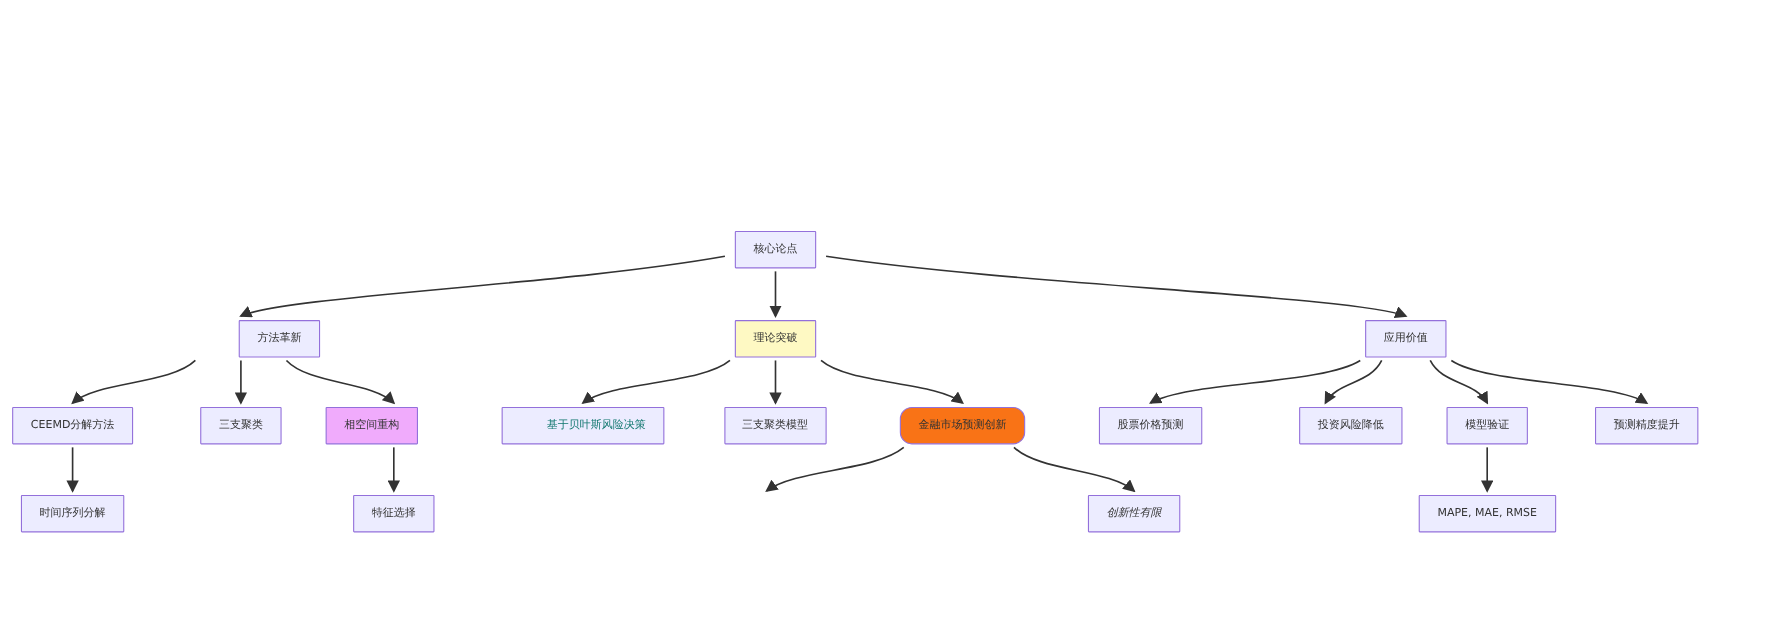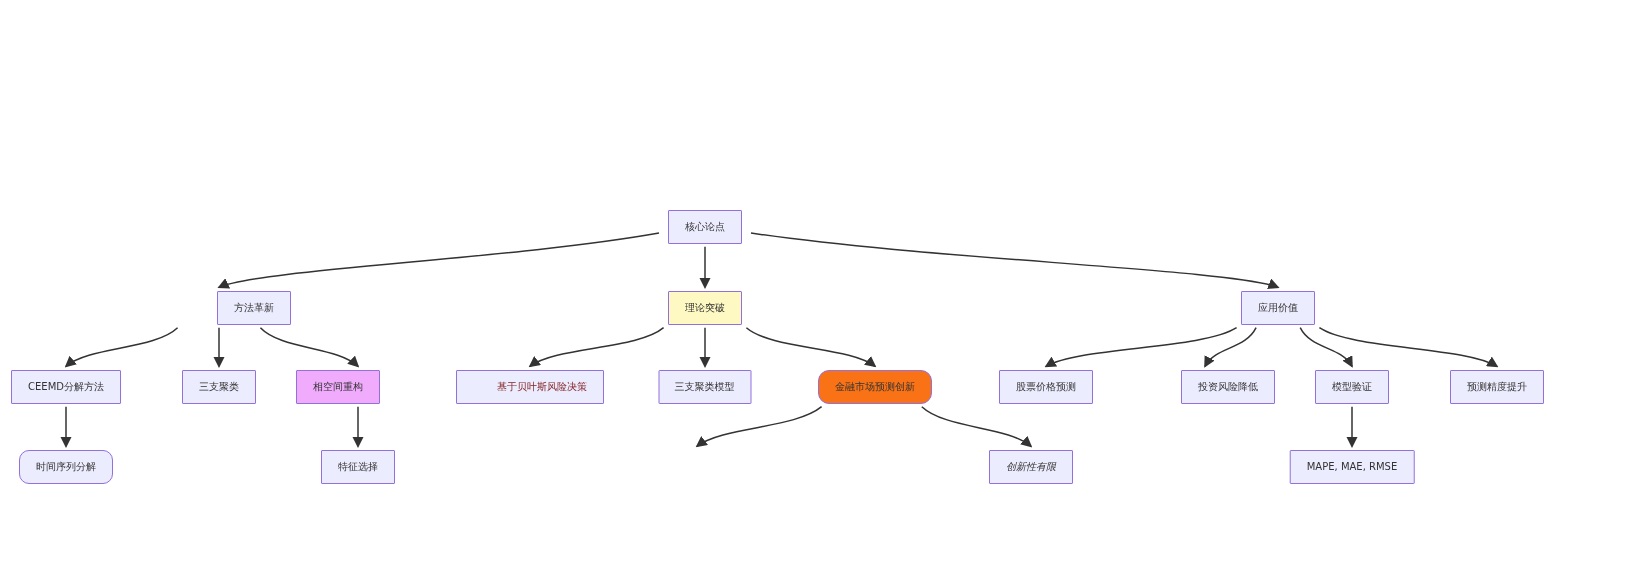--- a/index.html
+++ b/index.html
@@ -64,25 +64,25 @@
       </g>
   </svg>
   <div id="nodes">
       <div class="node" style="left: 705px; top: 227px; background: rgb(236, 236, 255); border-color: rgb(147, 112, 219); color: rgb(51, 51, 51);"><span>核心论点</span></div>
       <div class="node" style="left: 219px; top: 308px; background: rgb(236, 236, 255); border-color: rgb(147, 112, 219); color: rgb(51, 51, 51); margin-left: 35px;"><span>方法革新</span></div>
       <div class="node" style="left: 705px; top: 308px; background: #fef9c3; border-color: rgb(147, 112, 219); color: rgb(51, 51, 51);"><span>理论突破</span></div>
       <div class="node" style="left: 1278px; top: 308px; background: rgb(236, 236, 255); border-color: rgb(147, 112, 219); color: rgb(51, 51, 51);"><span>应用价值</span></div>
       <div class="node" style="left: 66px; top: 387px; background: rgb(236, 236, 255); border-color: rgb(147, 112, 219); color: rgb(51, 51, 51);"><span>CEEMD分解方法</span></div>
       <div class="node" style="left: 219px; top: 387px; background: rgb(236, 236, 255); border-color: rgb(147, 112, 219); color: rgb(51, 51, 51);"><span>三支聚类</span></div>
       <div class="node" style="left: 338px; top: 387px; background: #f0abfc; border-color: rgb(147, 112, 219); color: rgb(51, 51, 51);"><span>相空间重构</span></div>
-      <div class="node" style="left: 530px; top: 387px; background: rgb(236, 236, 255); border-color: rgb(147, 112, 219); color: #7f1d1d; padding-left: 40px;"><span>基于贝叶斯风险决策</span></div>
+      <div class="node" style="left: 530px; top: 387px; background: rgb(236, 236, 255); border-color: rgb(147, 112, 219); color: #0f766e; padding-left: 40px;"><span>基于贝叶斯风险决策</span></div>
       <div class="node" style="left: 705px; top: 387px; background: rgb(236, 236, 255); border-color: rgb(147, 112, 219); color: rgb(51, 51, 51); padding-left: 15px;"><span>三支聚类模型</span></div>
       <div class="node" style="left: 875px; top: 387px; background: #f97316; border-color: rgb(147, 112, 219); color: rgb(51, 51, 51); border-radius: 11px;"><span>金融市场预测创新</span></div>
       <div class="node" style="left: 1046px; top: 387px; background: rgb(236, 236, 255); border-color: rgb(147, 112, 219); color: rgb(51, 51, 51);"><span>股票价格预测</span></div>
       <div class="node" style="left: 1205px; top: 387px; background: rgb(236, 236, 255); border-color: rgb(147, 112, 219); color: rgb(51, 51, 51); margin-left: 23px;"><span>投资风险降低</span></div>
       <div class="node" style="left: 1352px; top: 387px; background: rgb(236, 236, 255); border-color: rgb(147, 112, 219); color: rgb(51, 51, 51);"><span>模型验证</span></div>
       <div class="node" style="left: 1497px; top: 387px; background: rgb(236, 236, 255); border-color: rgb(147, 112, 219); color: rgb(51, 51, 51);"><span>预测精度提升</span></div>
-      <div class="node" style="left: 66px; top: 467px; background: rgb(236, 236, 255); border-color: rgb(147, 112, 219); color: rgb(51, 51, 51); border-radius: 10px;"><span>时间序列分解</span></div>
+      <div class="node" style="left: 66px; top: 467px; background: rgb(236, 236, 255); border-color: rgb(147, 112, 219); color: rgb(51, 51, 51);"><span>时间序列分解</span></div>
       <div class="node" style="left: 358px; top: 467px; background: rgb(236, 236, 255); border-color: rgb(147, 112, 219); color: rgb(51, 51, 51);"><span>特征选择</span></div>
       <div class="node" style="left: 1031px; top: 467px; background: rgb(236, 236, 255); border-color: rgb(147, 112, 219); color: rgb(51, 51, 51); font-style: italic;"><span>创新性有限</span></div>
       <div class="node" style="left: 1352px; top: 467px; background: rgb(236, 236, 255); border-color: rgb(147, 112, 219); color: rgb(51, 51, 51);"><span>MAPE, MAE, RMSE</span></div>
     </div>
 </div>
 
 </body></html>

